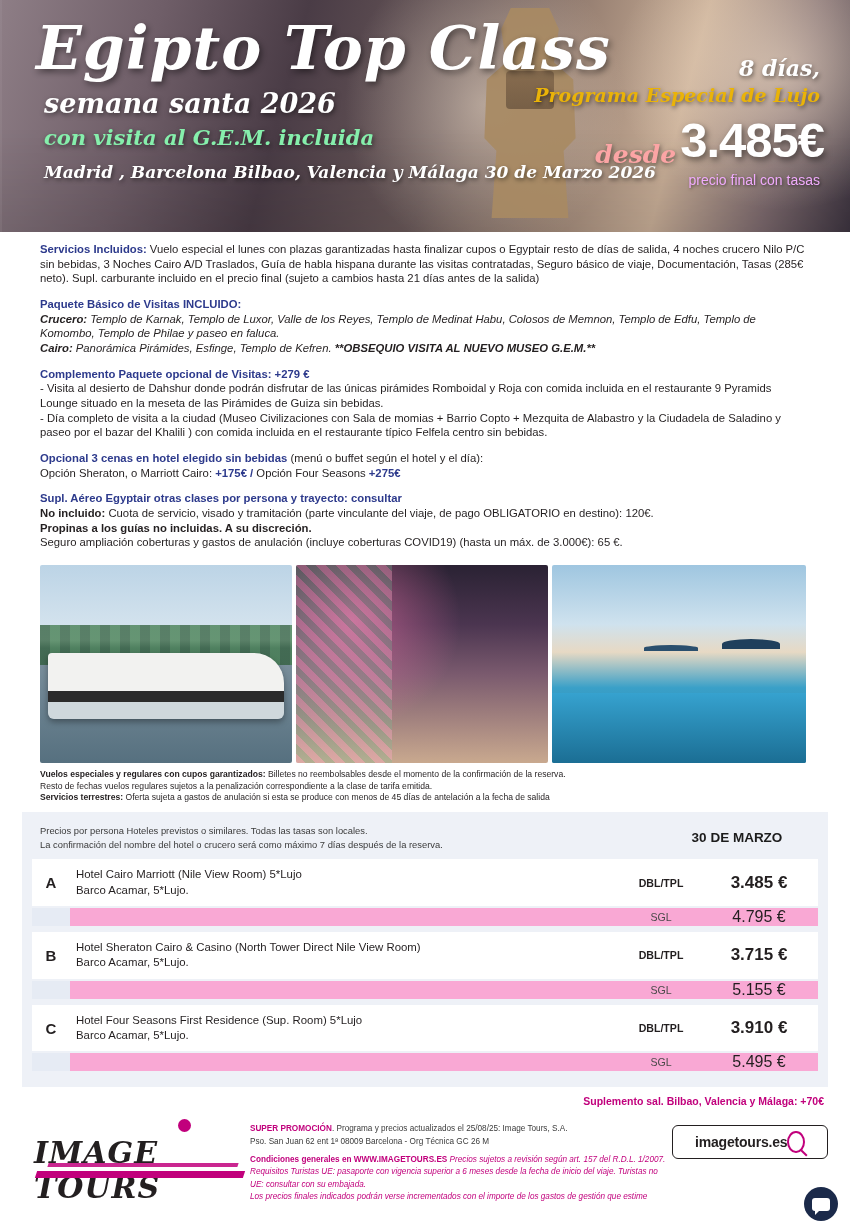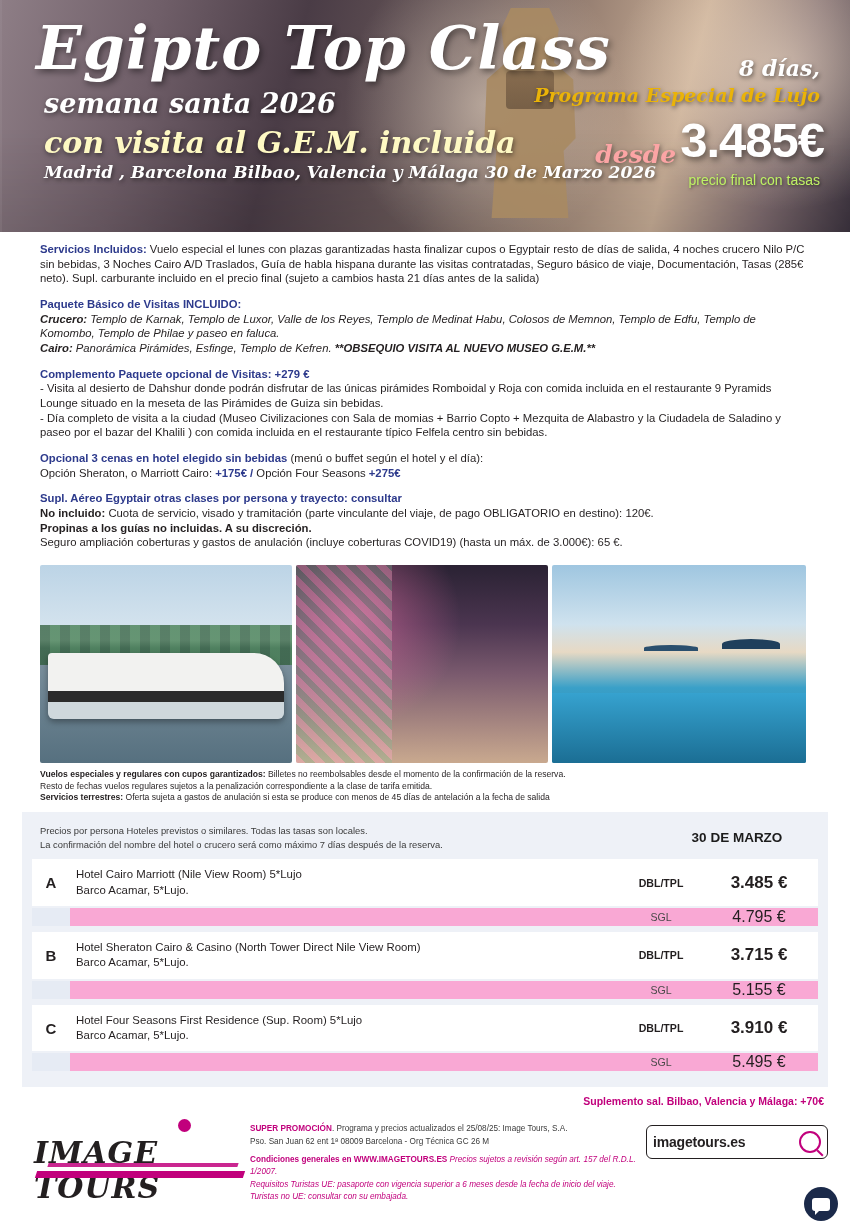--- a/index.html
+++ b/index.html
@@ -68,21 +68,21 @@
     position:absolute; left:44px; top:88px;
     font-family:"DejaVu Serif", serif;
     font-style:italic; font-weight:bold;
     font-size:27px; color:#ffffff;
     text-shadow: 1px 2px 5px rgba(0,0,0,.5);
   }
   .hero-sub2 {
     position:absolute; left:44px; top:125px;
     font-family:"DejaVu Serif", serif;
     font-style:italic; font-weight:bold;
-    font-size:30px; color:#fef9c3;
+    font-size:21px; color:#86efac;
     text-shadow: 1px 2px 5px rgba(0,0,0,.5);
   }
   .hero-cities {
     position:absolute; left:44px; top:162px;
     font-family:"DejaVu Serif", serif;
     font-style:italic; font-weight:bold;
     font-size:17px; color:#ffffff;
     text-shadow: 1px 2px 4px rgba(0,0,0,.5);
   }
   .hero-days {
@@ -112,21 +112,21 @@
     vertical-align: -6px;
     margin-right:4px;
   }
   .hero-price{
     font-family:"Liberation Sans", sans-serif; font-weight:bold;
     font-size:49px; color:#ffffff; text-shadow:2px 3px 6px rgba(0,0,0,.5);
     letter-spacing:-1px;
   }
   .hero-tasas{
     position:absolute; right:30px; top:172px;
-    font-size:14px; color:#bef264;
+    font-size:14px; color:#f0abfc;
     text-shadow:1px 1px 3px rgba(0,0,0,.55);
     text-align:right;
   }
 
   
   .content { padding: 10px 40px 0 40px; }
   .blk { margin-bottom: 11px; font-size: 11.3px; line-height: 1.30; }
   .lbl { color:#2d3a8c; font-weight:bold; }
   .it { font-style: italic; }
   .bi { font-style: italic; font-weight:bold; }
@@ -201,21 +201,21 @@
   .logo-dot { position:absolute; left:148px; top:6px; width:13px; height:13px; border-radius:50%; background:#c1007c; }
   .logo-text { position:absolute; left:4px; top:22px; font-family:"DejaVu Serif", serif; font-style:italic; font-weight:bold; font-size:30px; letter-spacing:1px; color:#231f20; }
   .logo-underline { position:absolute; left:6px; top:58px; width:208px; height:7px; background:#c1007c; transform:skewX(-18deg); }
   .logo-underline2 { position:absolute; left:18px; top:50px; width:190px; height:4px; background:#c1007c; transform:skewX(-18deg); opacity:.85; }
 
   .foot-text { flex:1; padding-top:10px; font-size:8.2px; line-height:1.5; }
   .foot-text .pink { color:#c1007c; font-weight:bold; }
   .foot-text .pinkit { color:#c1007c; font-style:italic; }
   .foot-text .grey { color:#3a3a3a; }
 
-  .web-box { width:182px; height:34px; margin-top:12px; border:1.5px solid #231f20; border-radius:6px; display:flex; align-items:center; padding:0 6px; background:#fff; }
+  .web-box { width:156px; height:34px; margin-top:12px; border:1.5px solid #231f20; border-radius:6px; display:flex; align-items:center; padding:0 22px; background:#fff; }
   .web-box .wt { flex:1; font-weight:bold; font-size:14px; letter-spacing:-.2px; }
   .mag { width:22px; height:22px; border-radius:50%; border:2px solid #c1007c; position:relative; }
   .mag:after{ content:""; position:absolute; right:-5px; bottom:-3px; width:8px; height:2px; background:#c1007c; transform:rotate(45deg); }
 
   .bottom-bar { position:absolute; left:0; bottom:0; width:850px; height:26px; background:#ffffff; }
   .chat-badge { position:absolute; right:12px; bottom:8px; width:34px; height:34px; border-radius:50%; background:#1b2a4a; display:flex; align-items:center; justify-content:center; }
   .chat-badge .bub { width:18px; height:13px; background:#ffffff; border-radius:3px; position:relative; }
   .chat-badge .bub:after{ content:""; position:absolute; left:3px; bottom:-4px; border-width:5px 5px 0 0; border-style:solid; border-color:#ffffff transparent transparent transparent; }
 </style>
 </head>

